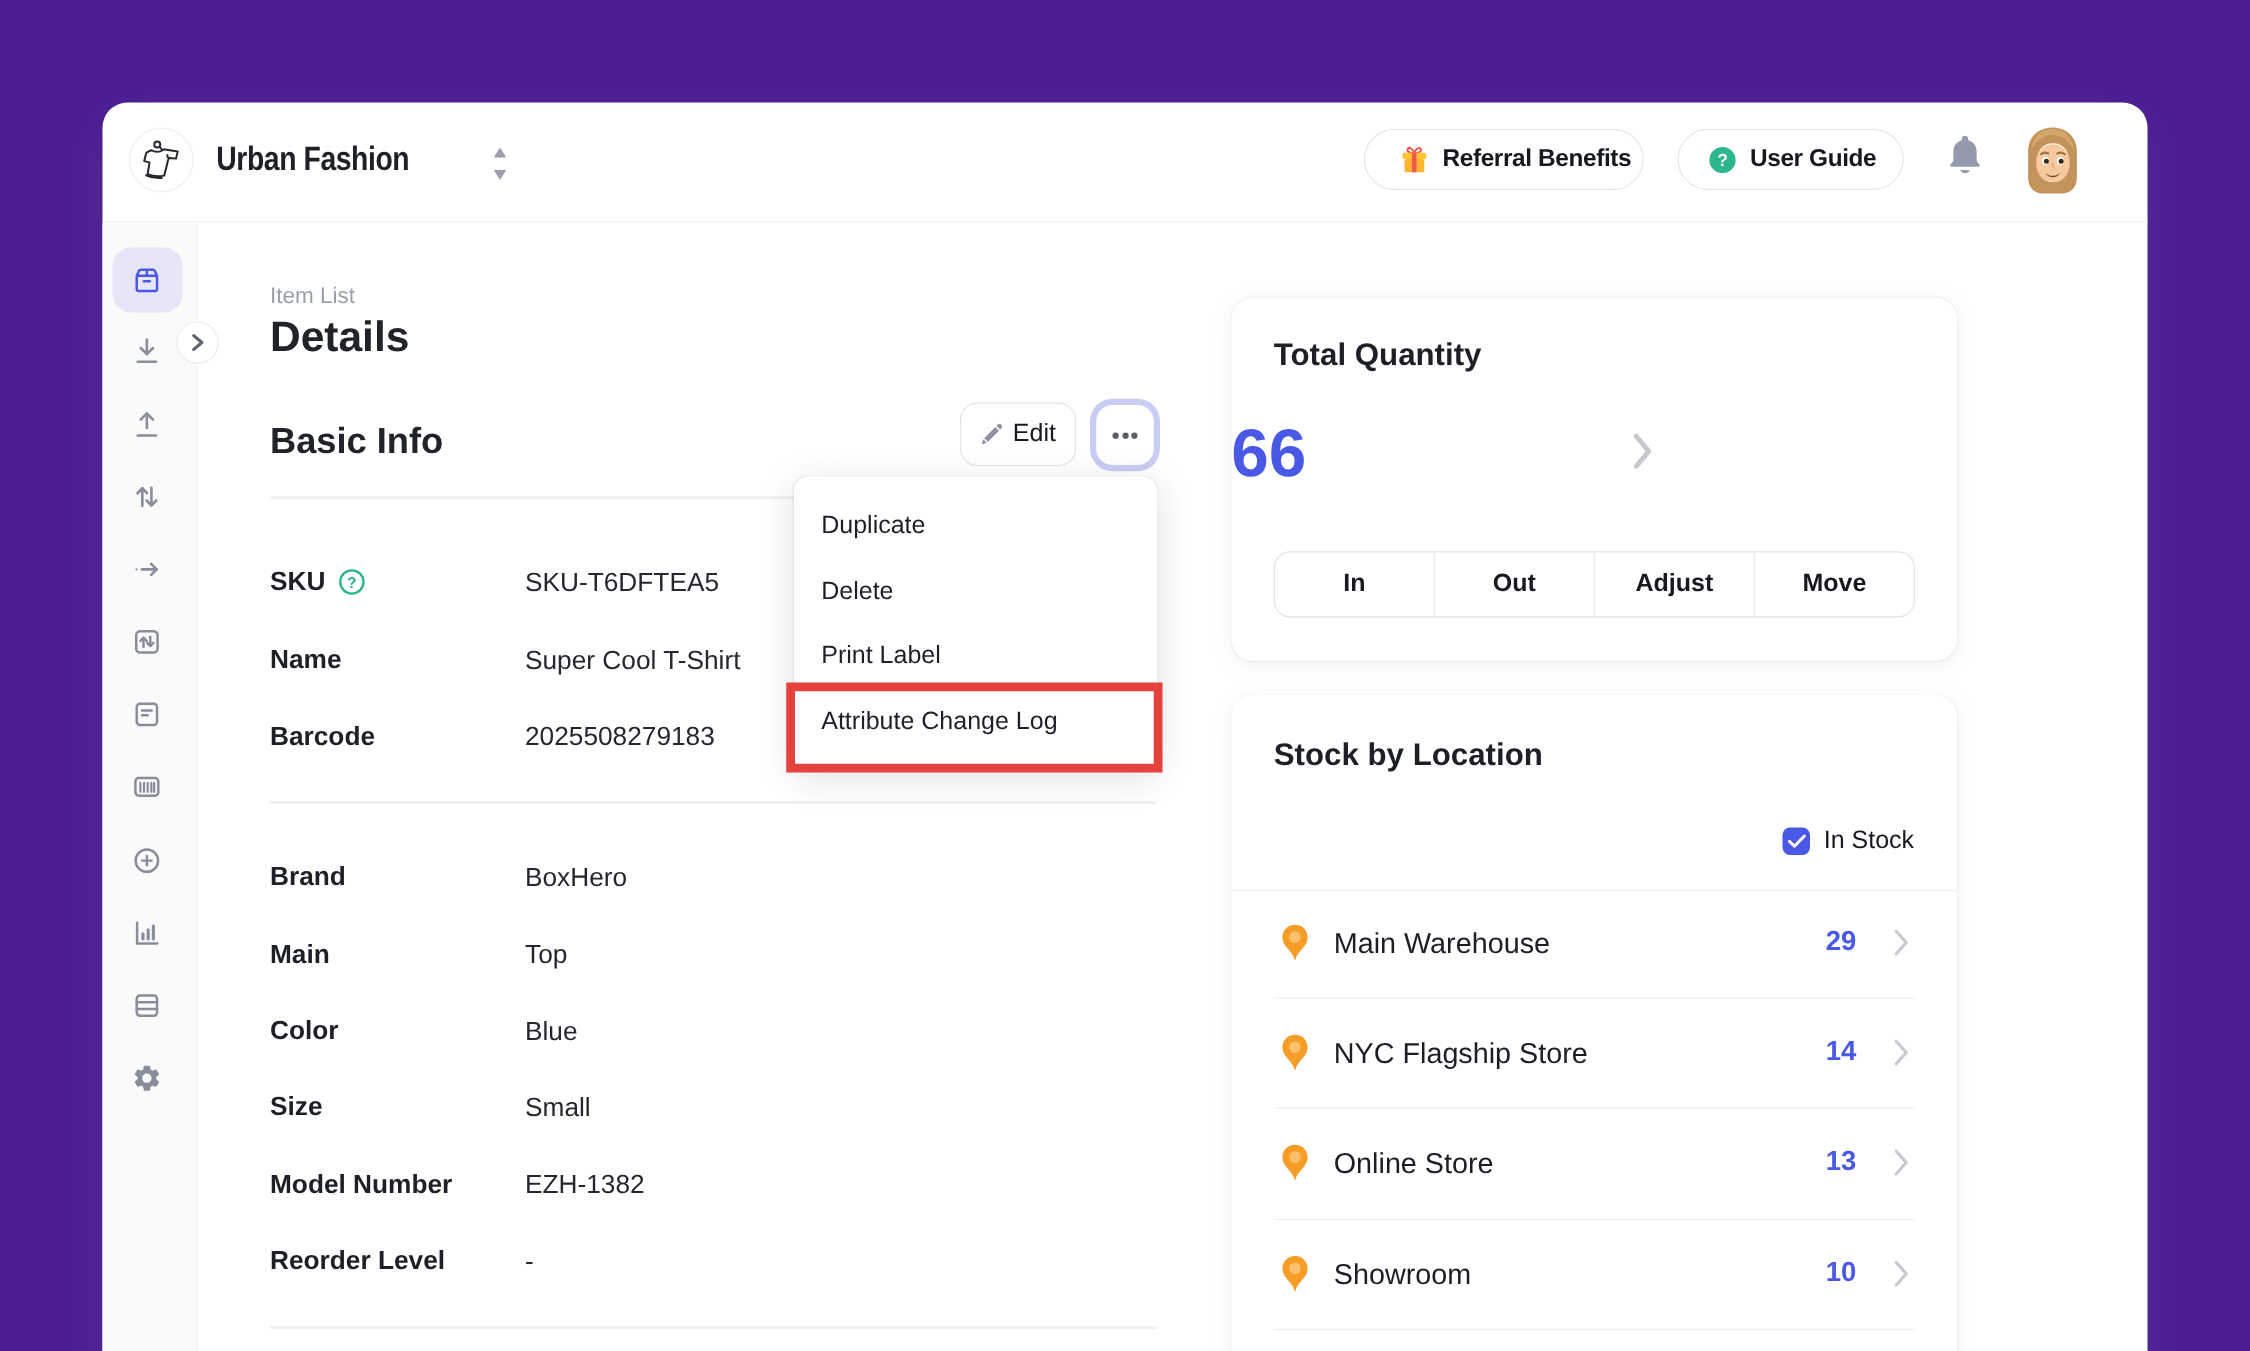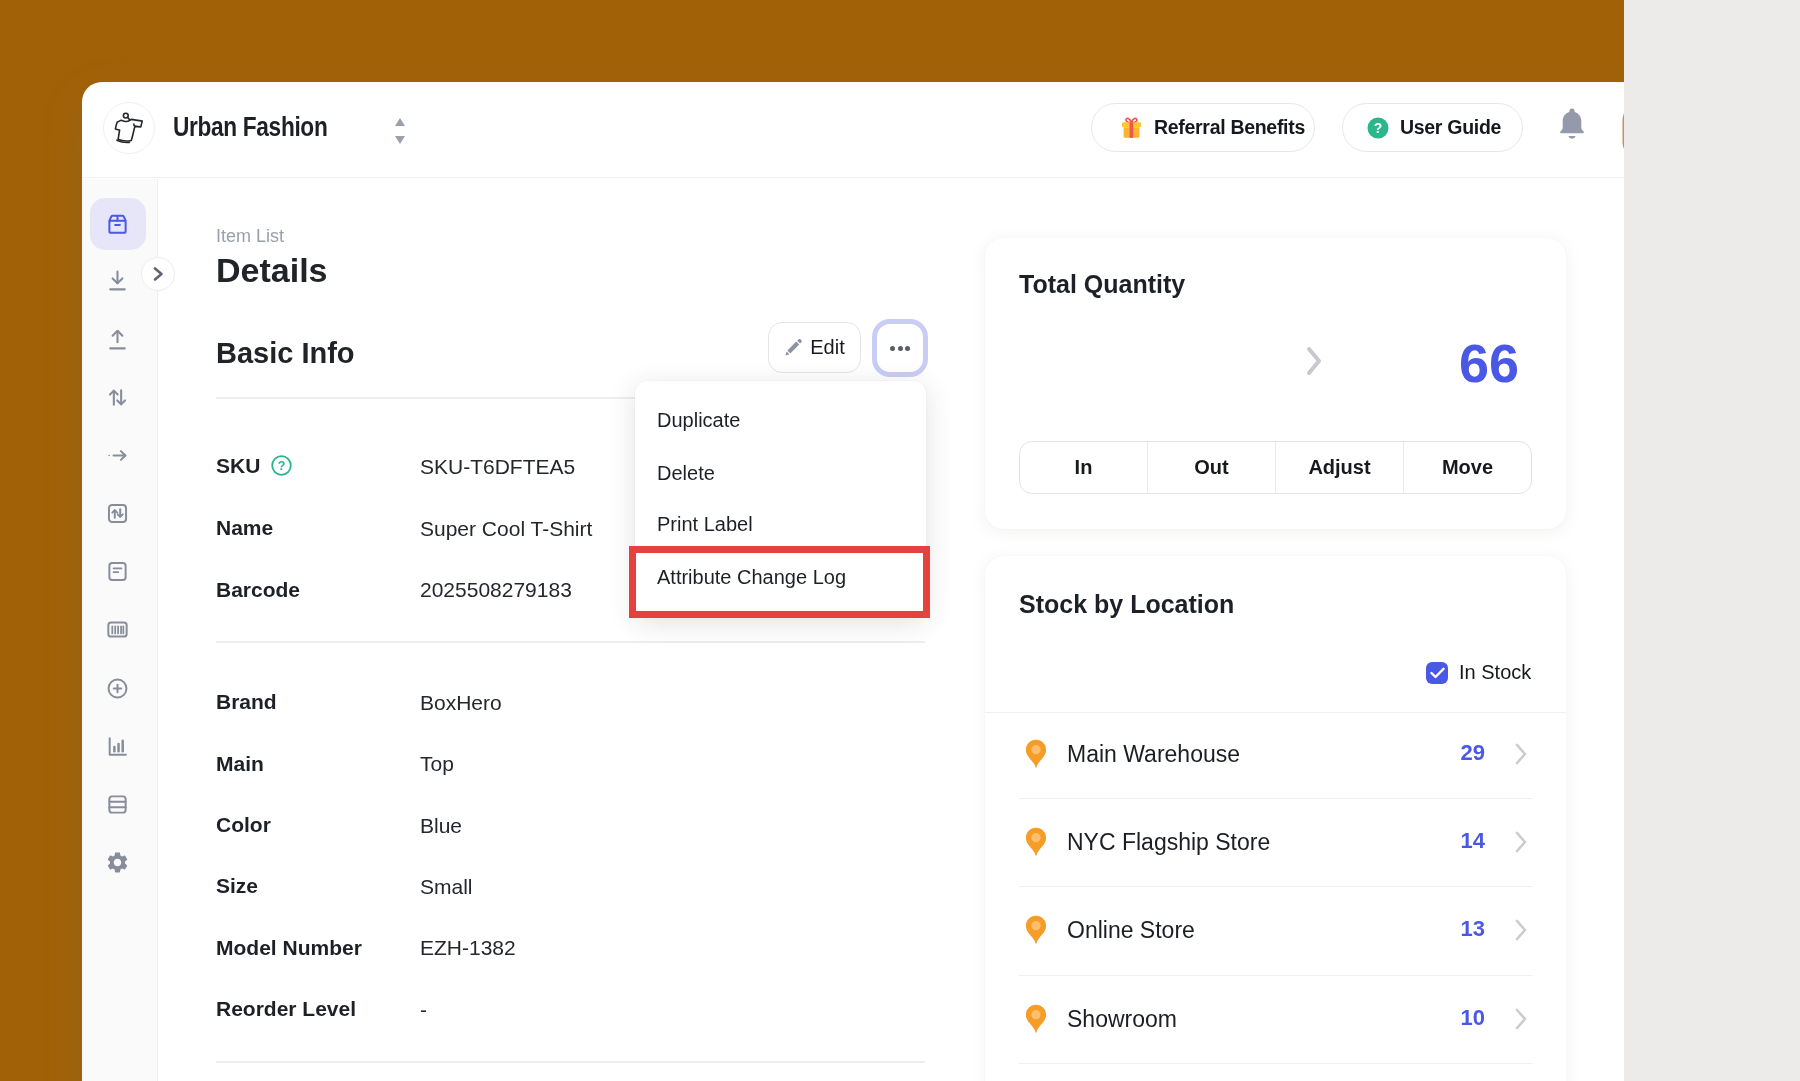--- a/index.html
+++ b/index.html
@@ -1,18 +1,18 @@
 <!DOCTYPE html>
 <html><head>
 <meta charset="utf-8">
 <style>
   * { margin:0; padding:0; box-sizing:border-box; }
   html,body { width:1800px; height:1081px; }
   body { font-family:"Liberation Sans", sans-serif; background:#ecebe9; overflow:hidden; }
-  .page { position:relative; width:1624px; height:1081px; background:#a16207; overflow:hidden;padding-left:20px; }
+  .page { position:relative; width:1800px; height:1081px; background:#4c1d95; overflow:hidden;padding-left:20px; }
   .card { position:absolute; left:82px; top:82px; width:1636px; height:1060px;
           background:#fff; border-radius:20px; box-shadow:0 14px 40px rgba(120,116,110,.18); }
   .abs { position:absolute; }
 
   
   .hdr { position:absolute; left:0; top:0; width:1636px; height:96px; border-bottom:1px solid #f1f1f3; }
   .logo { position:absolute; left:21px; top:20px; width:52px; height:52px; border-radius:50%;
           background:#fff; border:1.5px solid #f0f0f2; }
   .brandname { position:absolute; left:91px; top:30px; font-size:27px; font-weight:700; color:#1d2026; letter-spacing:-0.4px; transform:scaleX(0.84); transform-origin:0 0; }
   .pill { position:absolute; top:21px; height:49px; border:1.5px solid #e7e7ea; border-radius:25px;
@@ -44,21 +44,21 @@
 
   .menu { position:absolute; left:553px; top:299px; width:291px; height:236px; background:#fff; border-radius:12px;
           box-shadow:0 6px 28px rgba(40,44,60,.14), 0 0 1px rgba(40,44,60,.12); z-index:8; }
   .mi { position:absolute; left:22px; font-size:20px; color:#1d2026; }
   .redbox { position:absolute; left:547px; top:464px; width:301px; height:72px; border:7px solid #e5413d; z-index:9; }
 
   
   .rcard { position:absolute; left:903px; background:#fff; border-radius:18px;
            box-shadow:0 3px 16px rgba(130,126,120,.10), 0 0 1px rgba(130,126,120,.14); }
   .rtitle { position:absolute; left:34px; font-size:25px; font-weight:700; color:#1d2026; }
-  .bignum { position:absolute; left:0; top:94px; width:534px; text-align:right; font-size:54px; font-weight:700; color:#4a58e6; }
+  .bignum { position:absolute; left:0; top:94px; width:534px; text-align:left; font-size:54px; font-weight:700; color:#4a58e6; }
   .seg { position:absolute; left:34px; top:203px; width:513px; height:53px; border:1.5px solid #e4e4e8; border-radius:13px; display:flex; }
   .seg div { flex:1; display:flex; align-items:center; justify-content:center; font-size:20px; font-weight:600; color:#17191e; border-left:1.5px solid #e9e9ec; }
   .seg div:first-child { border-left:none; }
 
   .search { position:absolute; left:35px; top:93px; width:382px; height:46px; border:1.5px solid #e5e6ea; border-radius:11px; }
   .search span { position:absolute; left:49px; top:10px; font-size:20px; color:#a7adb8; }
   .chk { position:absolute; left:441px; top:106px; width:22px; height:22px; border-radius:6px; background:#4a58e6; }
   .instock { position:absolute; left:474px; top:105px; font-size:20px; font-weight:500; color:#15181e; }
   .cdiv { position:absolute; left:0; top:156px; width:581px; height:1px; background:#efeff2; }
   .loc-name { position:absolute; left:82px; font-size:23px; color:#1b1e24; }

